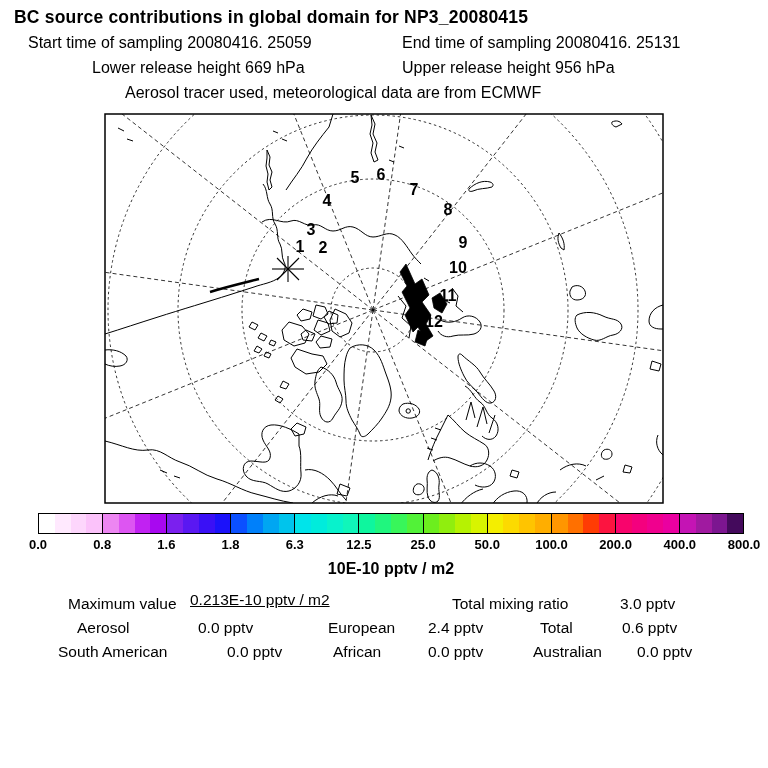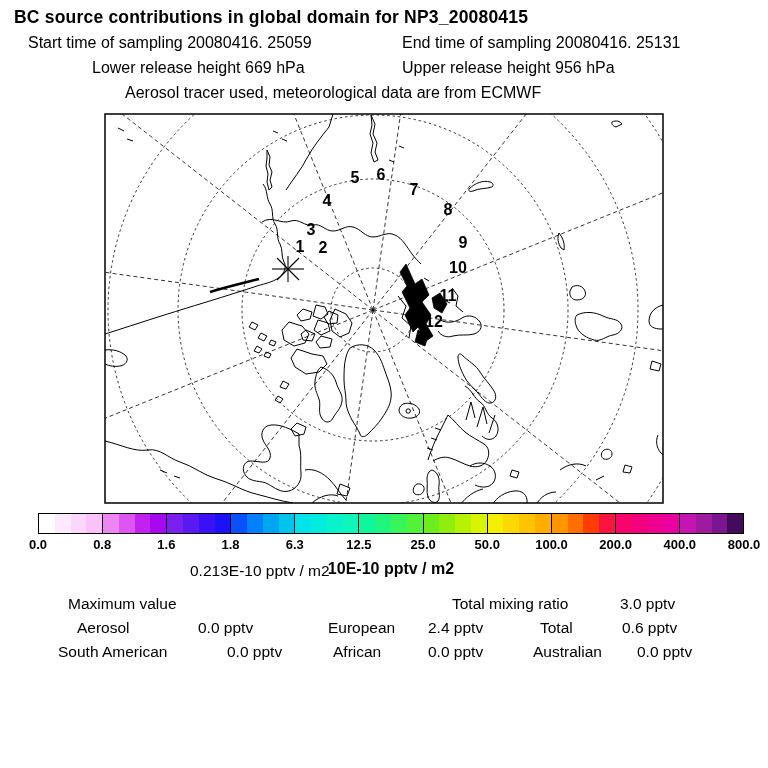--- a/index.html
+++ b/index.html
@@ -16,21 +16,21 @@
   
   #colorbar{position:absolute;left:38px;top:513px;width:706px;height:21px;border:1.6px solid #000;box-sizing:border-box;display:flex;}
   .cb-seg{flex:1 1 0;display:flex;border-left:1.6px solid #000;box-sizing:border-box;}
   .cb-seg:first-child{border-left:none;}
   .cb-cell{flex:1 1 0;}
   #cb-ticks{position:absolute;left:38px;top:537px;width:706px;height:18px;}
   .cb-tick{position:absolute;transform:translateX(-50%);font-size:13px;font-weight:bold;white-space:nowrap;}
   .cb-unit{position:absolute;left:38px;top:560px;width:706px;text-align:center;font-size:16px;font-weight:bold;}
   
   .stat{position:absolute;font-size:15.5px;white-space:nowrap;}
-  .s-maxl{left:68px;top:595px;}  .s-maxv{left:190px;top:562px;}
+  .s-maxl{left:68px;top:595px;}  .s-maxv{left:190px;top:591px;text-decoration:underline;}
   .s-totl{left:437px;top:595px;margin-left:15px;} .s-totv{left:620px;top:595px;}
   .r0l{left:77px;top:619px;}  .r0v{left:198px;top:619px;}
   .r1l{left:328px;top:619px;} .r1v{left:428px;top:619px;}
   .r2l{left:540px;top:619px;} .r2v{left:622px;top:619px;}
   .r3l{left:58px;top:643px;}  .r3v{left:227px;top:643px;}
   .r4l{left:333px;top:643px;} .r4v{left:428px;top:643px;}
   .r5l{left:533px;top:643px;} .r5v{left:637px;top:643px;}
   .grat{fill:none;stroke:#000;stroke-width:0.8;stroke-dasharray:2.5,2.8;}
   .gratl{stroke:#000;stroke-width:0.8;stroke-dasharray:4,3;}
   .coast{fill:none;stroke:#000;stroke-width:1;}

